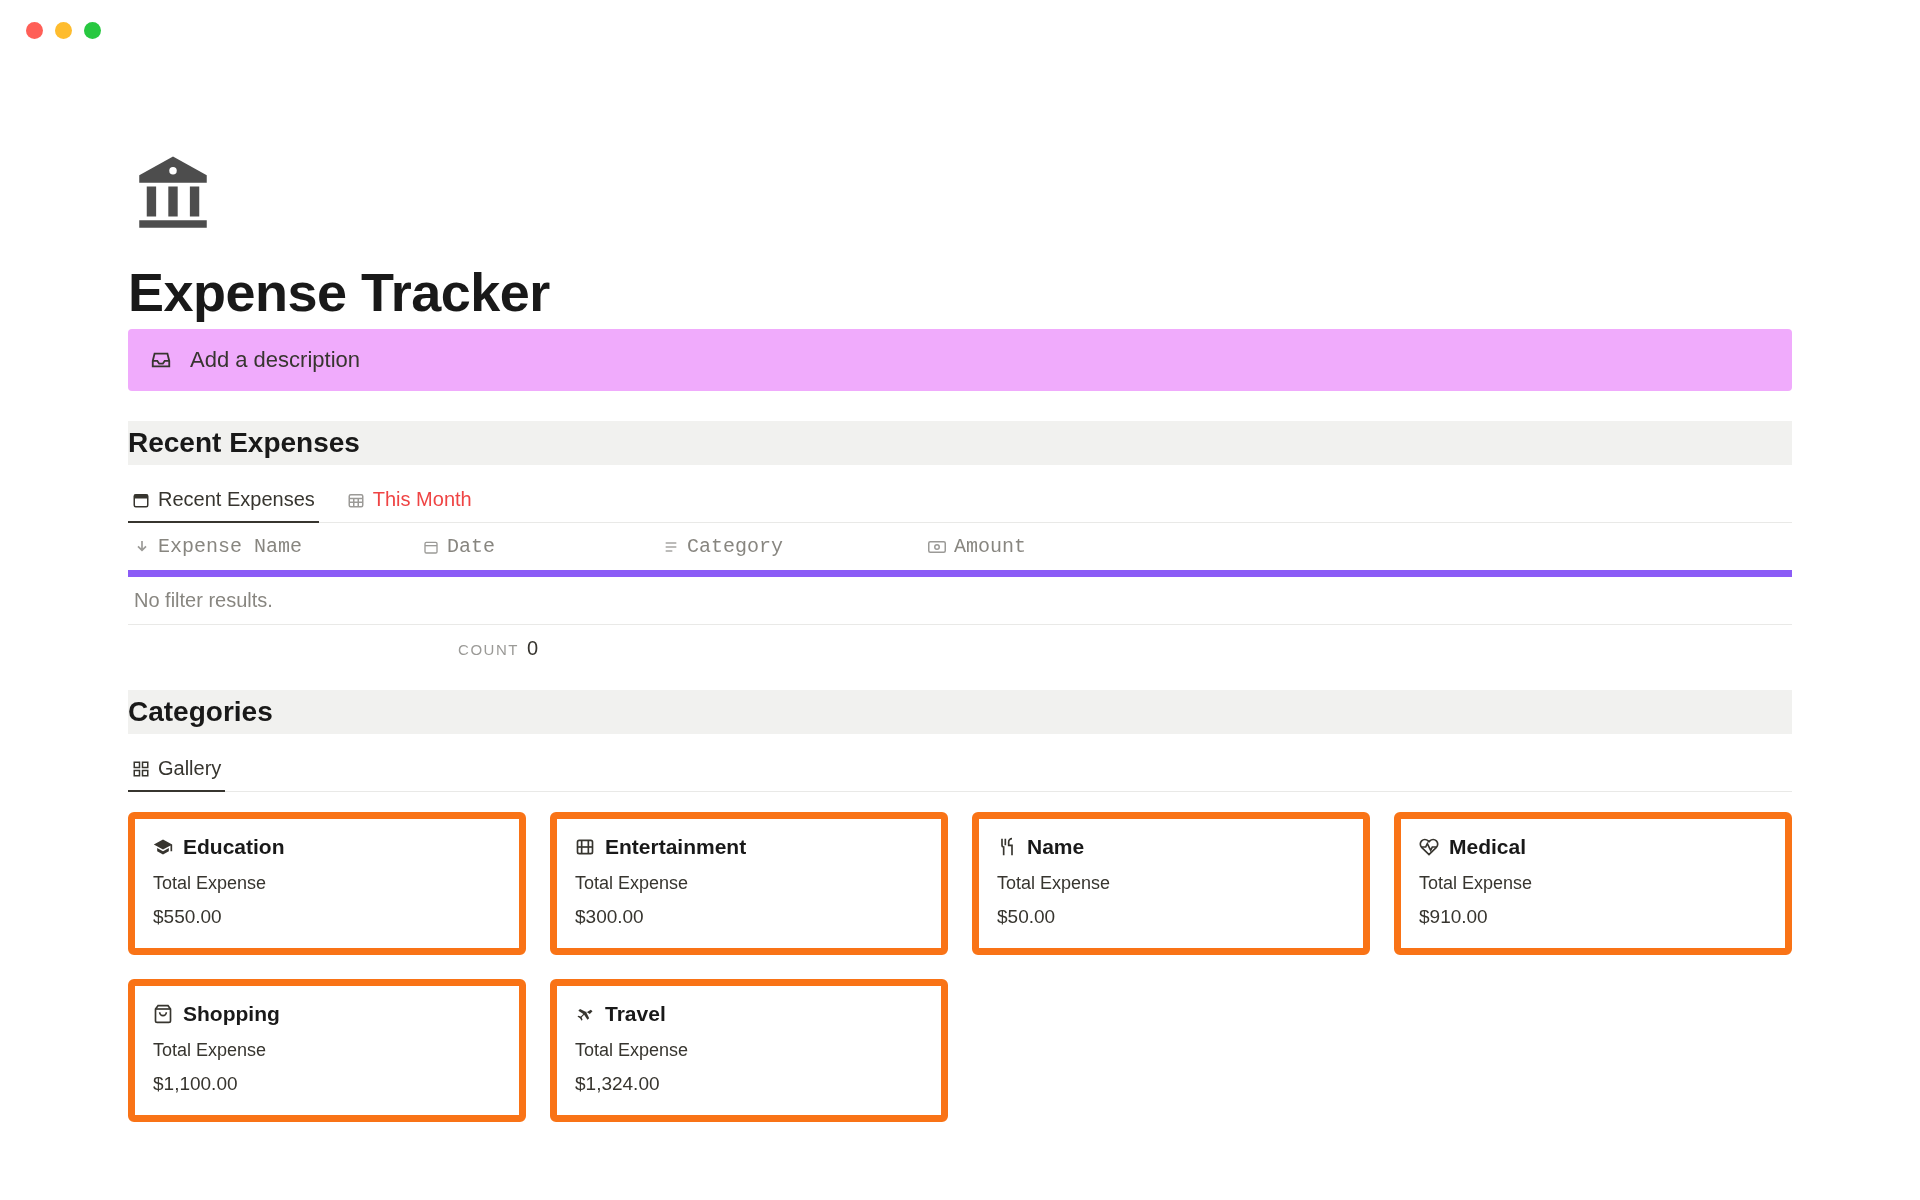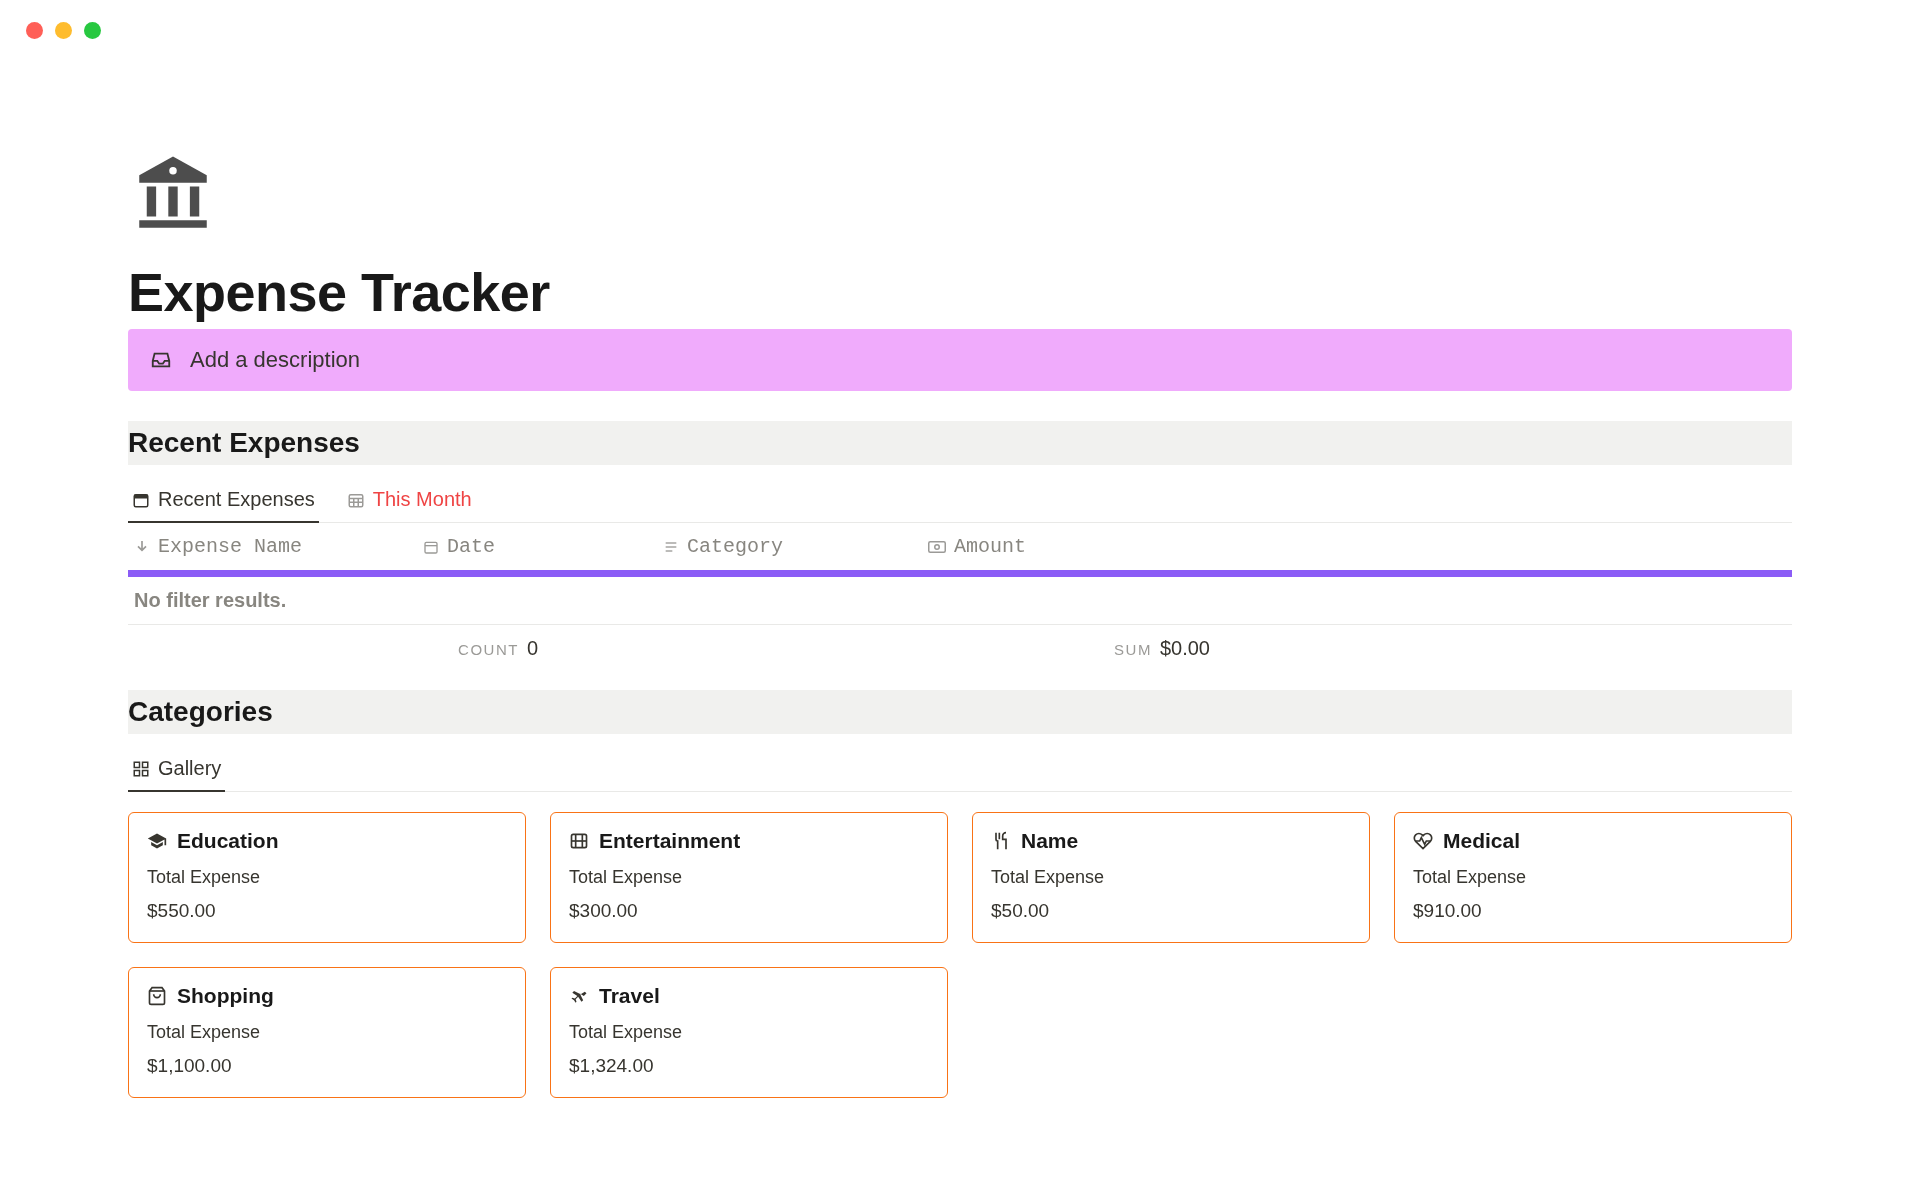--- a/index.html
+++ b/index.html
@@ -110,21 +110,20 @@
     .col-name { width: 295px; padding-left: 6px;}
     .col-date { width: 240px; }
     .col-cat { width: 265px; }
     .col-amt { flex: 1; }
 
     .empty-row {
       padding: 12px 6px;
       font-size: 20px;
       color: #888680;
       border-bottom: 1px solid #e9e9e7;
-      font-weight: bold;
     }
 
     .summary-row {
       display: flex;
       padding: 12px 0;
       margin-bottom: 18px;
     }
     .summary-cell {
       display: flex;
       align-items: baseline;
@@ -144,21 +143,21 @@
       color: #37352f;
     }
 
     .gallery {
       display: grid;
       grid-template-columns: repeat(4, 1fr);
       gap: 24px;
       margin-top: 20px;
     }
     .card {
-      border: 1px solid #f97316;
+      border: 7px solid #f97316;
       border-radius: 6px;
       padding: 16px 18px 20px 18px;
       background: #fff;
     }
     .card-title {
       display: flex;
       align-items: center;
       gap: 10px;
       font-size: 21px;
       font-weight: 600;
@@ -276,24 +275,20 @@
     </div>
   </div>
 
   <div class="empty-row">No filter results.</div>
 
   <div class="summary-row">
     <div class="summary-cell scount">
       <span class="summary-label">COUNT</span>
       <span class="summary-value">0</span>
     </div>
-    <div class="summary-cell ssum">
-      <span class="summary-label">SUM</span>
-      <span class="summary-value">$0.00</span>
-    </div>
   </div>
 
   <div class="section-header">
     <h2>Categories</h2>
   </div>
 
   <div class="tabs">
     <div class="tab active">
       <span class="icon">
         <svg width="18" height="18" viewBox="0 0 24 24" fill="none" stroke="#37352f" stroke-width="2">

